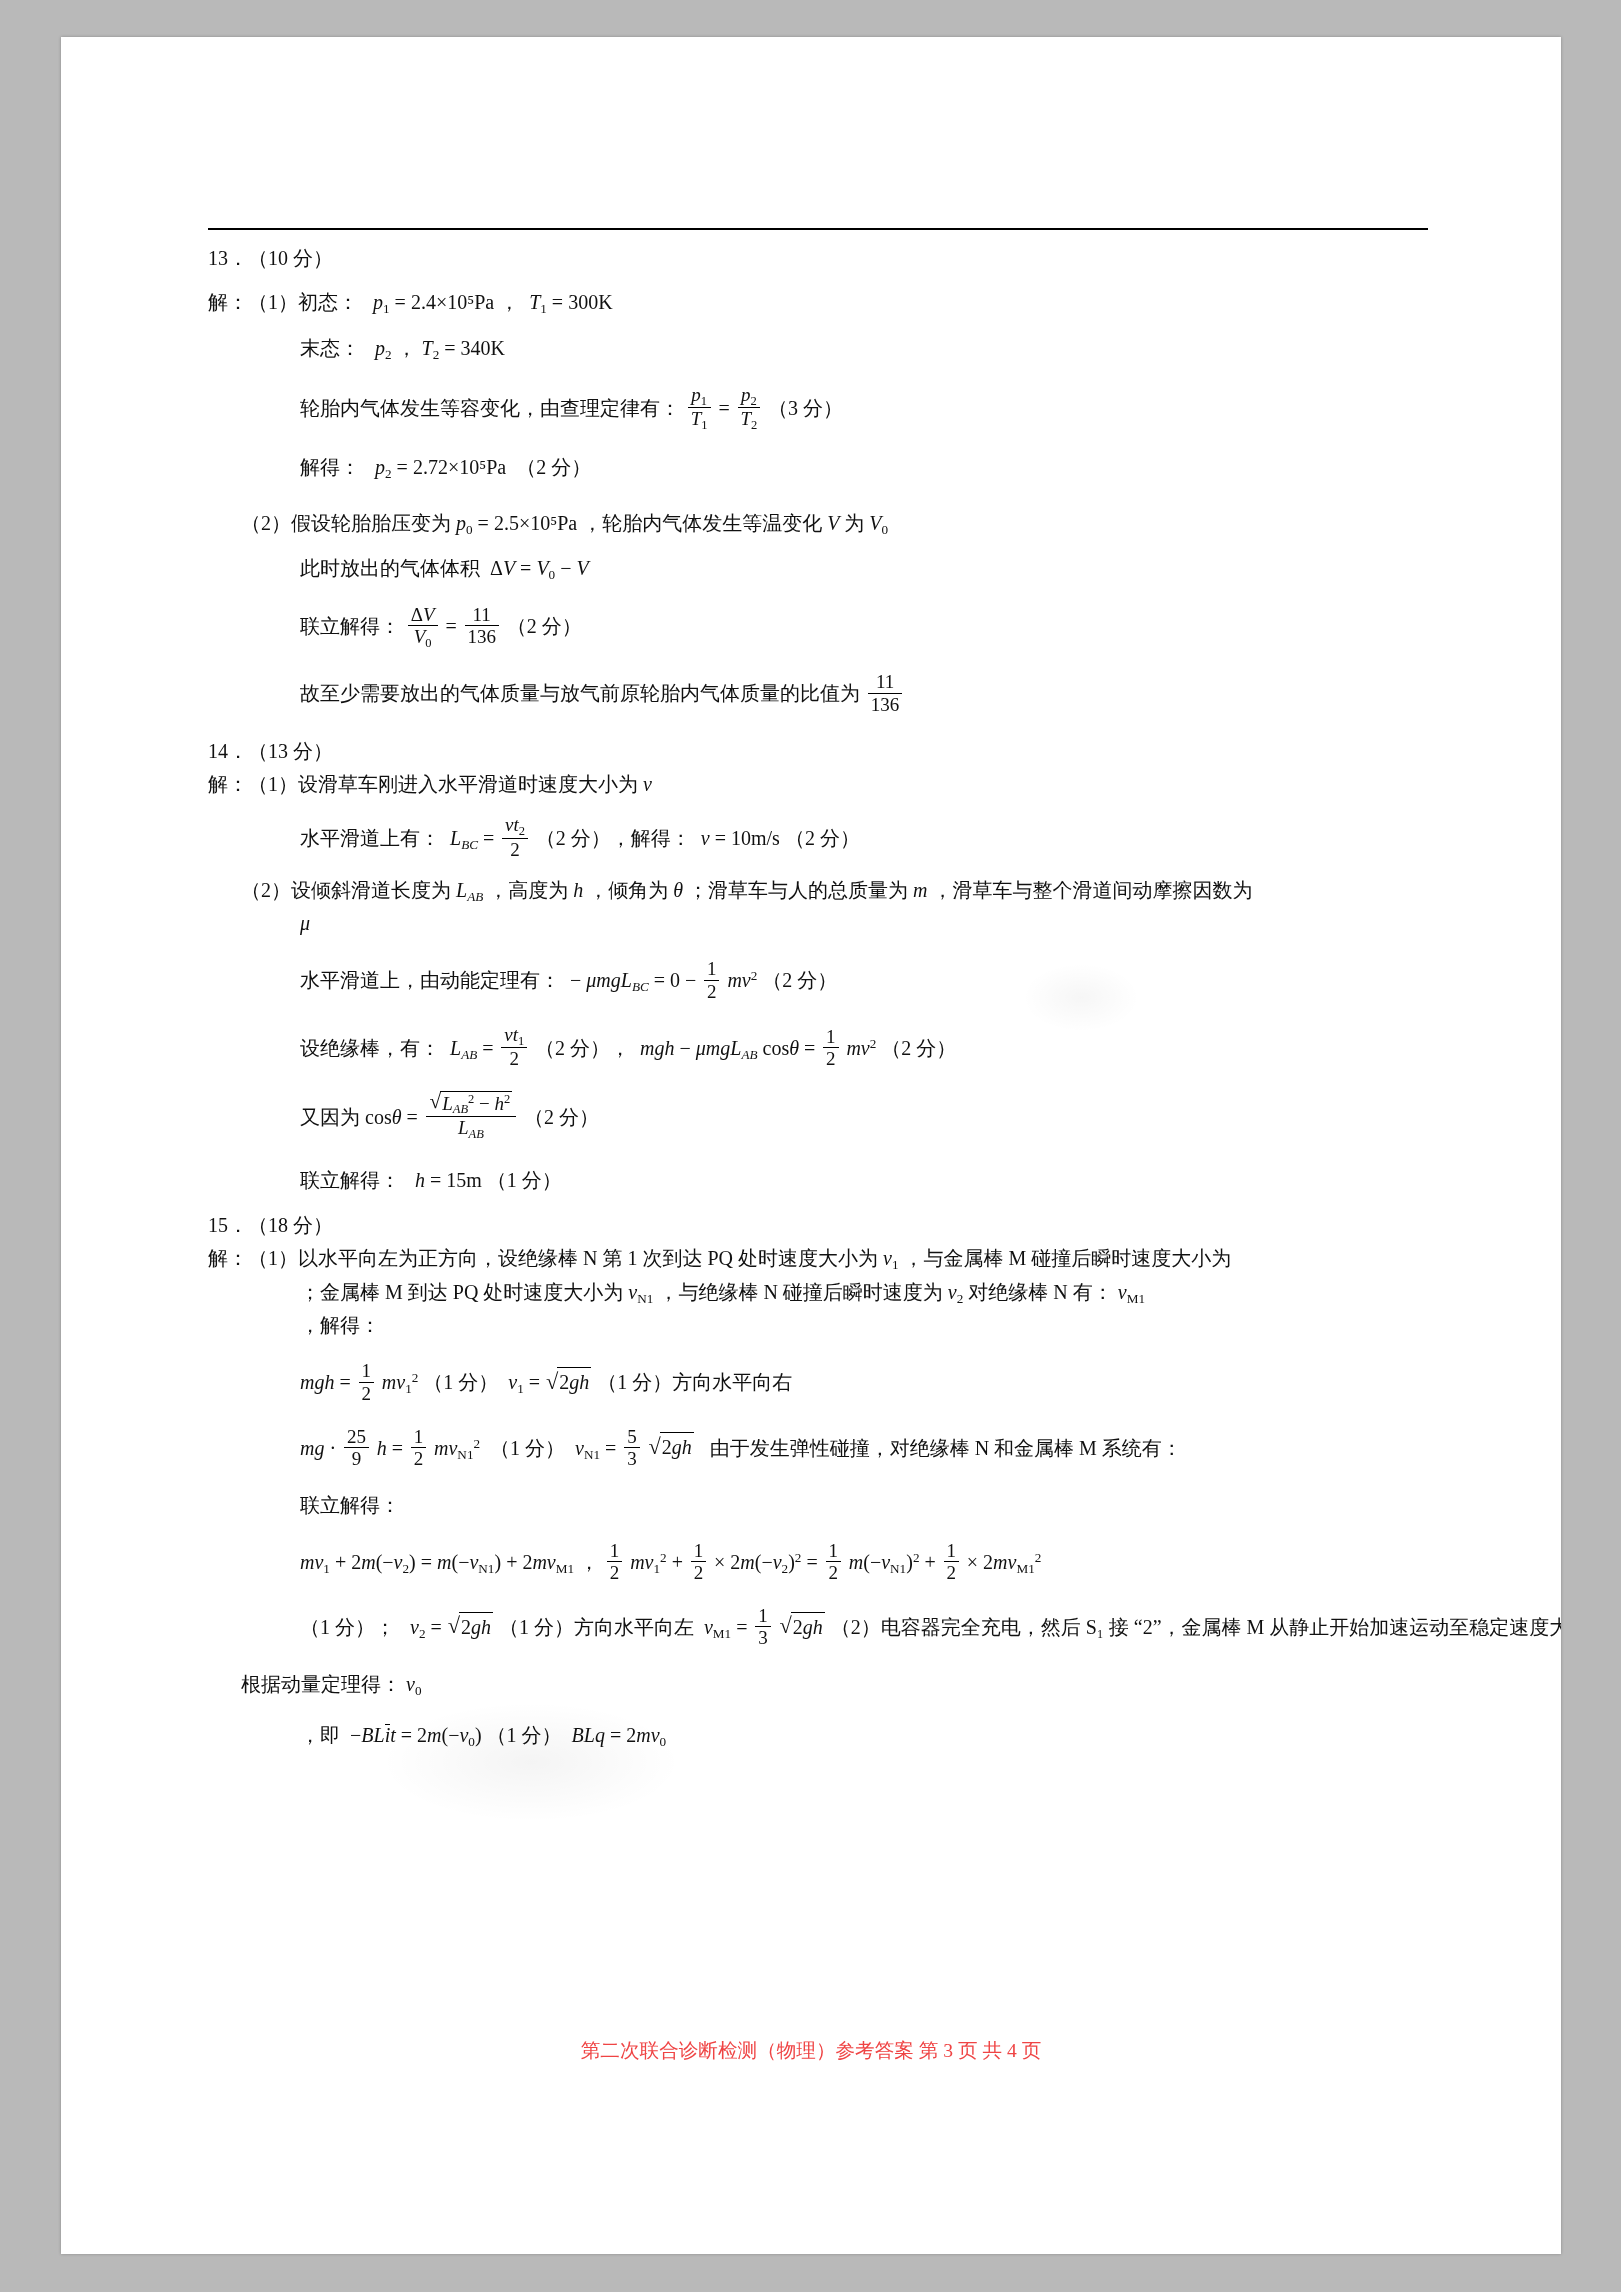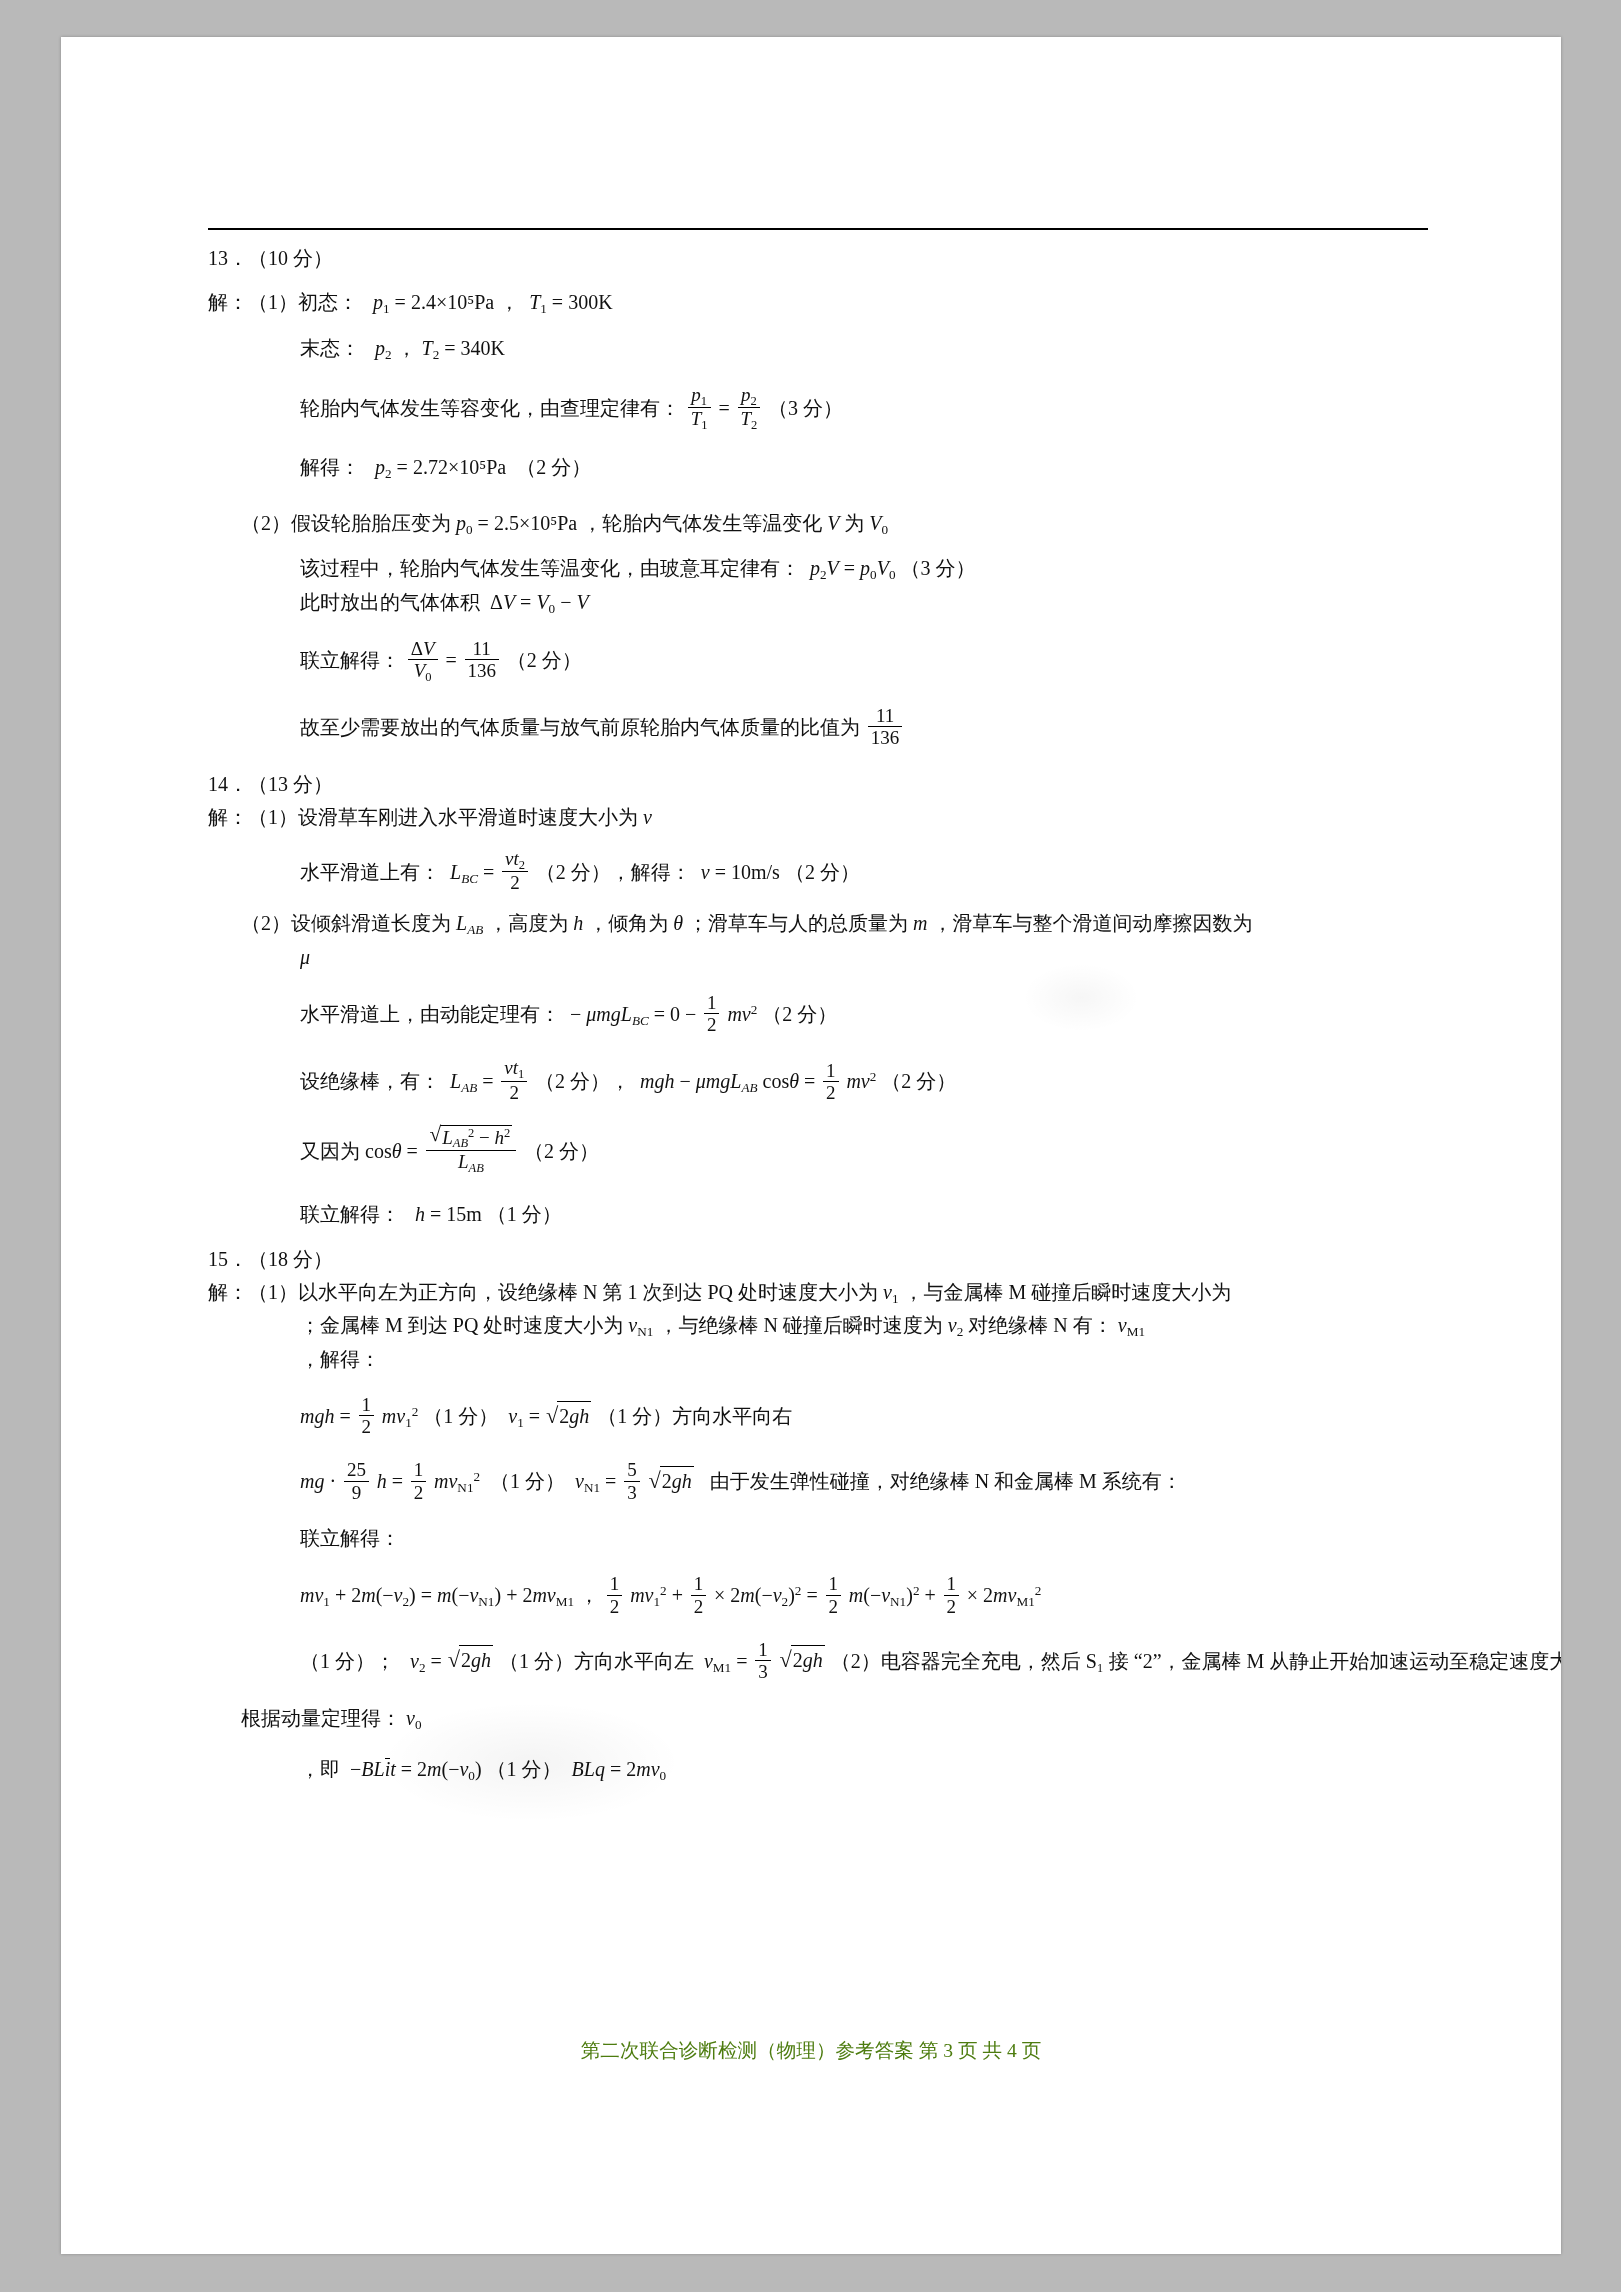--- a/index.html
+++ b/index.html
@@ -110,21 +110,21 @@
     display: inline-block;
     line-height: 1.05;
   }
   .footer {
     position: absolute;
     left: 0;
     top: 2000px;
     width: 1500px;
     text-align: center;
     font-size: 19.6px;
-    color: #4d7c0f;
+    color: #ef4444;
   }
   .smudge1, .smudge2 {
     position: absolute;
     border-radius: 50%;
     pointer-events: none;
   }
   .smudge1 {
     left: 961px; top: 926px; width: 118px; height: 69px;
     background: radial-gradient(ellipse at center, rgba(0,0,0,0.035), rgba(0,0,0,0) 70%);
   }
@@ -174,25 +174,20 @@
 
     <div class="line ind1 gap-sm">
       <span>（2）假设轮胎胎压变为</span>
       <span class="it">p</span><span class="subu">0</span> = <span>2.5×10⁵Pa</span>
       <span>，轮胎内气体发生等温变化</span>
       <span class="it">V</span>
       <span>为</span>
       <span class="it">V</span><span class="subu">0</span>
     </div>
 
-    <div class="line ind2 tight">
-      <span>该过程中，轮胎内气体发生等温变化，由玻意耳定律有：</span>
-      &nbsp;<span class="it">p</span><span class="subu">2</span><span class="it">V</span> = <span class="it">p</span><span class="subu">0</span><span class="it">V</span><span class="subu">0</span>
-      <span>（3 分）</span>
-    </div>
 
     <div class="line ind2 gap-sm">
       <span>此时放出的气体体积</span>
       &nbsp;Δ<span class="it">V</span> = <span class="it">V</span><span class="subu">0</span> − <span class="it">V</span>
     </div>
 
     <div class="line ind2 gap-md">
       <span>联立解得：</span>
       <span class="frac"><span class="num">Δ<span class="it">V</span></span><span class="den"><span class="it">V</span><span class="subu">0</span></span></span>
       =

